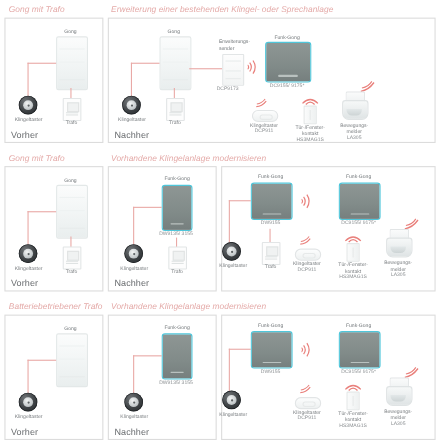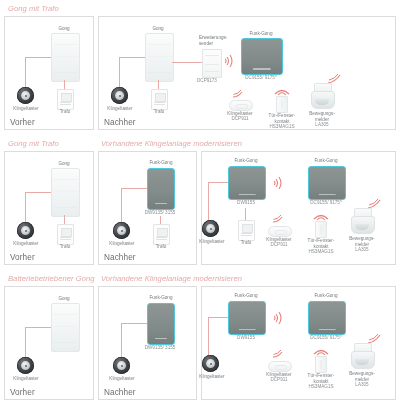--- a/index.html
+++ b/index.html
@@ -173,20 +173,21 @@
   .wave svg{display:block;}
 </style>
 </head>
 <body>
 
 <div class="page">
 
   <div class="row" style="margin-top:3px;">
     <div class="row-titles">
       <div class="row-title" style="left:4px;">Gong mit Trafo</div>
+      <div class="row-title" style="left:97px;">Erweiterung einer bestehenden Klingel- oder Sprechanlage</div>
     </div>
     <div class="panels">
 
       <div class="panel p-left">
         <div class="stage">
           <div class="cap top" style="left:42px;top:9px;width:34px;">Gong</div>
           <div class="gong" style="left:46px;top:16px;width:27px;height:47px;">
             <div class="slat" style="top:10px;"></div>
               <div class="slat" style="top:22px;"></div>
               <div class="slat" style="top:34px;"></div>
@@ -415,21 +416,21 @@
           <div class="cap" style="left:143px;top:84px;width:34px;">Bewegungs-
 melder</div>
           <div class="cap model" style="left:143px;top:95px;width:34px;">LA305</div>
         </div>
       </div>
     </div>
   </div>
 
   <div class="row" style="margin-top:8px;">
     <div class="row-titles">
-      <div class="row-title" style="left:4px;">Batteriebetriebener Gong</div>
+      <div class="row-title" style="left:4px;">Batteriebetriebener Trafo</div>
       <div class="row-title" style="left:97px;">Vorhandene Klingelanlage modernisieren</div>
     </div>
     <div class="panels">
 
       <div class="panel p-left">
         <div class="stage">
           <div class="cap top" style="left:42px;top:9px;width:34px;">Gong</div>
           <div class="gong" style="left:46px;top:16px;width:27px;height:47px;">
             <div class="slat" style="top:10px;"></div>
               <div class="slat" style="top:22px;"></div>

